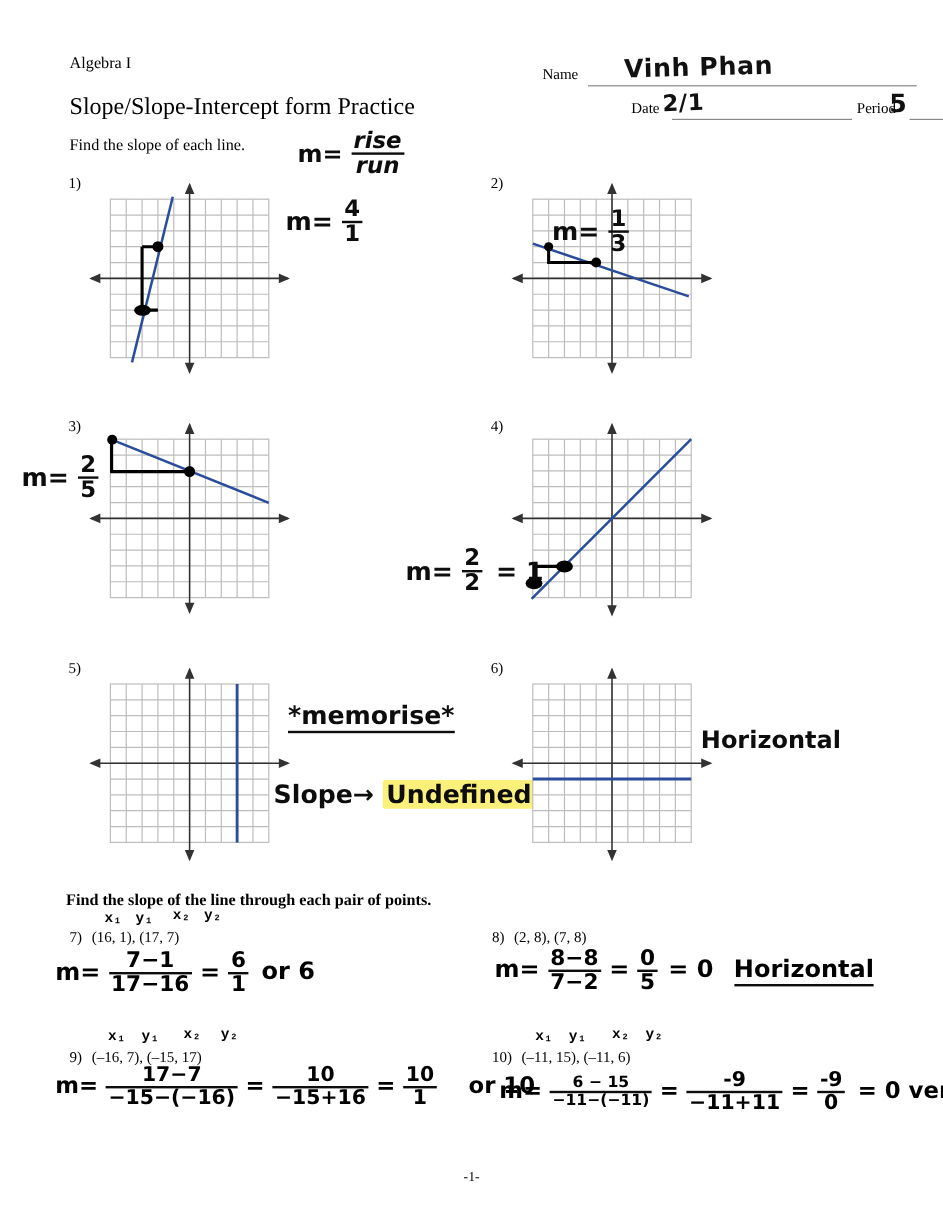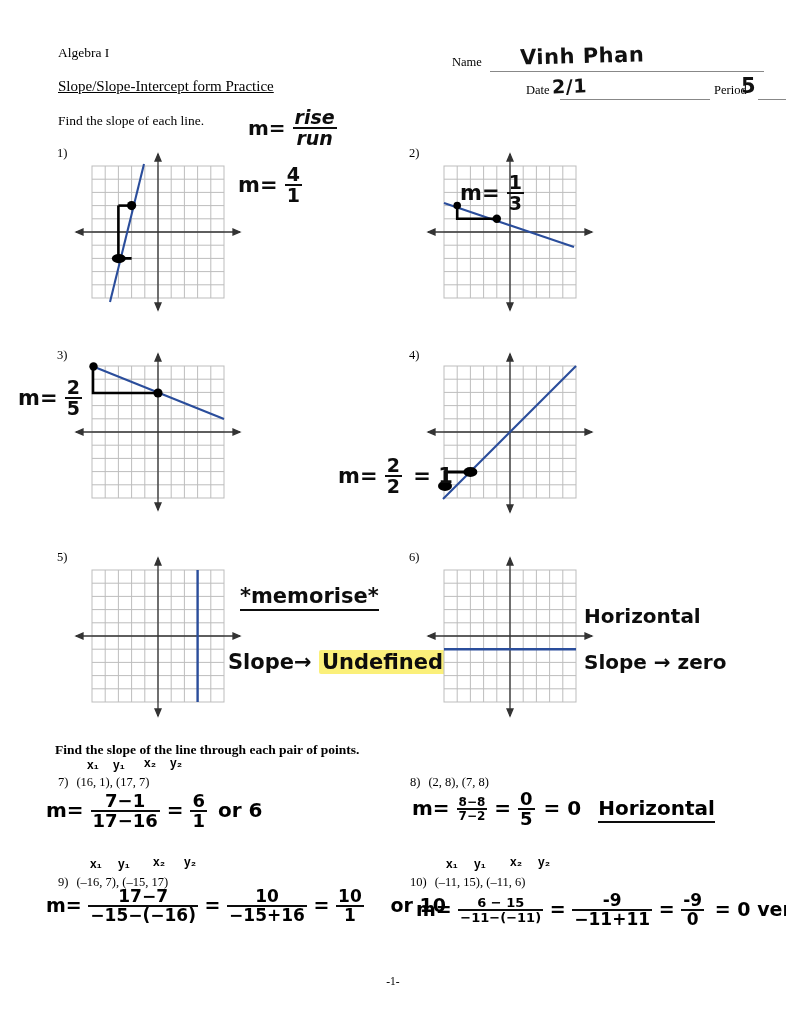--- a/index.html
+++ b/index.html
@@ -6,21 +6,21 @@
   body{
     width:786px;height:1018px;position:relative;
     font-family:"Liberation Serif", serif;
     color:#000;
     overflow:hidden;
   }
   .page{position:absolute;inset:0;}
 
   
   .course{position:absolute;left:58px;top:45px;font-size:13.5px;}
-  .wstitle{position:absolute;left:58px;top:78px;font-size:15px;text-decoration:underline;}
+  .wstitle{position:absolute;left:58px;top:78px;font-size:20px;}
   .instruction1{position:absolute;left:58px;top:113px;font-size:13.5px;font-weight:normal;
     font-family:"Liberation Serif",serif;}
   .instruction2{position:absolute;left:55px;top:742px;font-size:13.5px;font-weight:bold;}
 
   .namebox{position:absolute;left:452px;top:46px;width:312px;}
   .namerow{position:relative;height:28px;}
   .lbl{font-size:12.5px;position:absolute;bottom:4px;}
   .ruleline{position:absolute;bottom:2px;border-bottom:1px solid #888;height:0;}
   .hand{
     font-family:"DejaVu Sans", sans-serif;
@@ -45,21 +45,21 @@
   .frac .num{display:block;padding:0 2px;}
   .frac .den{display:block;border-top:2.5px solid #0d0d0d;padding:0 2px;}
   .inline-m{display:inline-block;vertical-align:middle;}
 
   .hl{background:#fbf07a;padding:0 3px;border-radius:2px;}
   .uline{border-bottom:2.5px solid #0d0d0d;padding-bottom:1px;}
 
   
   .prob{position:absolute;}
   .ptext{font-size:12.5px;font-family:"Liberation Serif",serif;}
-  .varlbl{position:absolute;font-family:Liberation Sans, sans-serif;font-weight:bold;font-size:12px;}
+  .varlbl{position:absolute;font-family:Liberation Mono, monospace;font-weight:bold;font-size:12px;}
   .work{position:absolute;font-family:"DejaVu Sans",sans-serif;font-weight:bold;font-size:20px;
         white-space:nowrap;}
   .footer{position:absolute;left:0;right:0;top:975px;text-align:center;font-size:11.5px;}
 </style>
 </head>
 <body>
 
 <div class="page">
 
   <div class="course">Algebra I</div>
@@ -349,21 +349,20 @@
         <line x1="86" y1="2" x2="86" y2="160"></line>
         <polygon points="4,80 11,77 11,83" fill="#333"></polygon>
         <polygon points="168,80 161,77 161,83" fill="#333"></polygon>
         <polygon points="86,2 83,9 89,9" fill="#333"></polygon>
         <polygon points="86,160 83,153 89,153" fill="#333"></polygon>
       </g>
       <line x1="20" y1="93.2" x2="152" y2="93.2" stroke="#2a4d9b" stroke-width="2.4"></line>
     </svg>
   </div>
   <div class="ann" style="left:584px;top:604px;font-size:20px;">Horizontal</div>
-  <div class="ann" style="left:584px;top:650px;font-size:20px;white-space:nowrap;">Slope → zero</div>
 
   <div class="instruction2">Find the slope of the line through each pair of points.</div>
 
   <div class="prob" style="left:58px;top:772px;">
     <span class="varlbl" style="left:29px;top:-14px;">x₁</span>
     <span class="varlbl" style="left:55px;top:-14px;">y₁</span>
     <span class="varlbl" style="left:86px;top:-16px;">x₂</span>
     <span class="varlbl" style="left:112px;top:-16px;">y₂</span>
     <span class="ptext">7)</span>
     <span class="ptext" style="margin-left:4px;">(16, 1), (17, 7)</span>
@@ -381,21 +380,21 @@
     </span>
     <span style="margin-left:4px;">or 6</span>
   </div>
 
   <div class="prob" style="left:410px;top:772px;">
     <span class="ptext">8)</span>
     <span class="ptext" style="margin-left:4px;">(2, 8), (7, 8)</span>
   </div>
   <div class="work" style="left:412px;top:790px;">
     <span>m=</span>
-    <span class="frac" style="font-size:12px;">
+    <span class="frac" style="font-size:18px;">
       <span class="num">8−8</span>
       <span class="den">7−2</span>
     </span>
     <span>=</span>
     <span class="frac" style="font-size:18px;">
       <span class="num">0</span>
       <span class="den">5</span>
     </span>
     <span style="margin-left:2px;">= 0</span>
     <span class="uline" style="margin-left:10px;">Horizontal</span>

